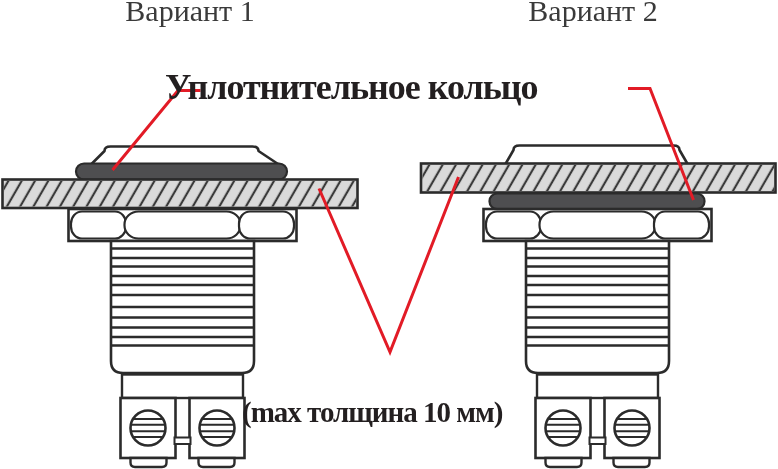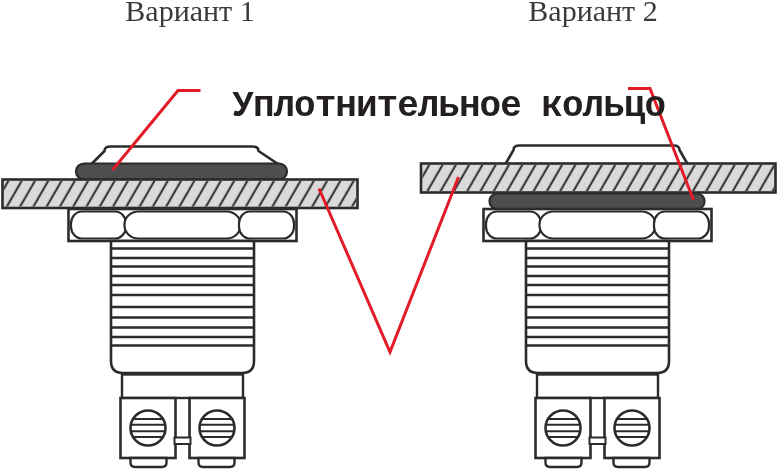--- a/index.html
+++ b/index.html
@@ -13,23 +13,23 @@
   .ribs{fill:none;stroke:var(--outline,#2b2b2b);}
   .slots{fill:none;stroke:var(--outline,#2b2b2b);}
   .ring{fill:var(--ring-fill,#4e4e50);stroke:var(--outline,#2b2b2b);}
   .panel-bg{fill:var(--panel-fill,#dadada);stroke:var(--outline,#2b2b2b);}
   .hatch-line{stroke:var(--hatch-line,#3a3a3a);stroke-width:2.2;}
   .red{fill:none;stroke:var(--red,#e21b26);}
 
   
   .t-serif{position:absolute;font-family:"Liberation Serif",serif;font-size:30px;
            line-height:1;color:var(--title-text,#3a3a3a);text-align:center;}
-  .t-bold{position:absolute;font-family:Liberation Mono, monospace;font-weight:bold;
-          color:var(--label-text,#231f20);text-align:right;line-height:1;
-          letter-spacing:-1px;white-space:nowrap;margin-top:20px;}
+  .t-bold{position:absolute;font-family:Liberation Serif, serif;font-weight:bold;
+          color:var(--label-text,#231f20);text-align:left;line-height:1;
+          letter-spacing:-1px;white-space:nowrap;}
   .ring-label{font-size:36px;}
   .panel-label{font-size:40px;}
   .panel-note{font-size:29px;}
 </style>
 </head>
 <body>
 
 <div id="stage">
 
   <svg width="778" height="469" viewBox="0 0 778 469">
@@ -83,13 +83,14 @@
     <path d="M 200.5,90.5 H 178 L 112.5,170" class="red" stroke-width="3"></path>
     <path d="M 628,88.5 H 650 L 693.5,200" class="red" stroke-width="3"></path>
     <path d="M 319,188.5 L 390,352 L 458.5,177" class="red" stroke-width="3"></path>
   </svg>
 
   <div class="t-serif" style="left:100px;top:-4px;width:180px">Вариант 1</div>
   <div class="t-serif" style="left:503px;top:-4px;width:180px">Вариант 2</div>
 
   <div class="t-bold ring-label" style="left:165px;top:69px;width:500px">Уплотнительное кольцо</div>
 
+  <div class="t-bold panel-note" style="left:242px;top:398px;width:290px">(max толщина 10 мм)</div>
 </div>
 
 </body></html>

